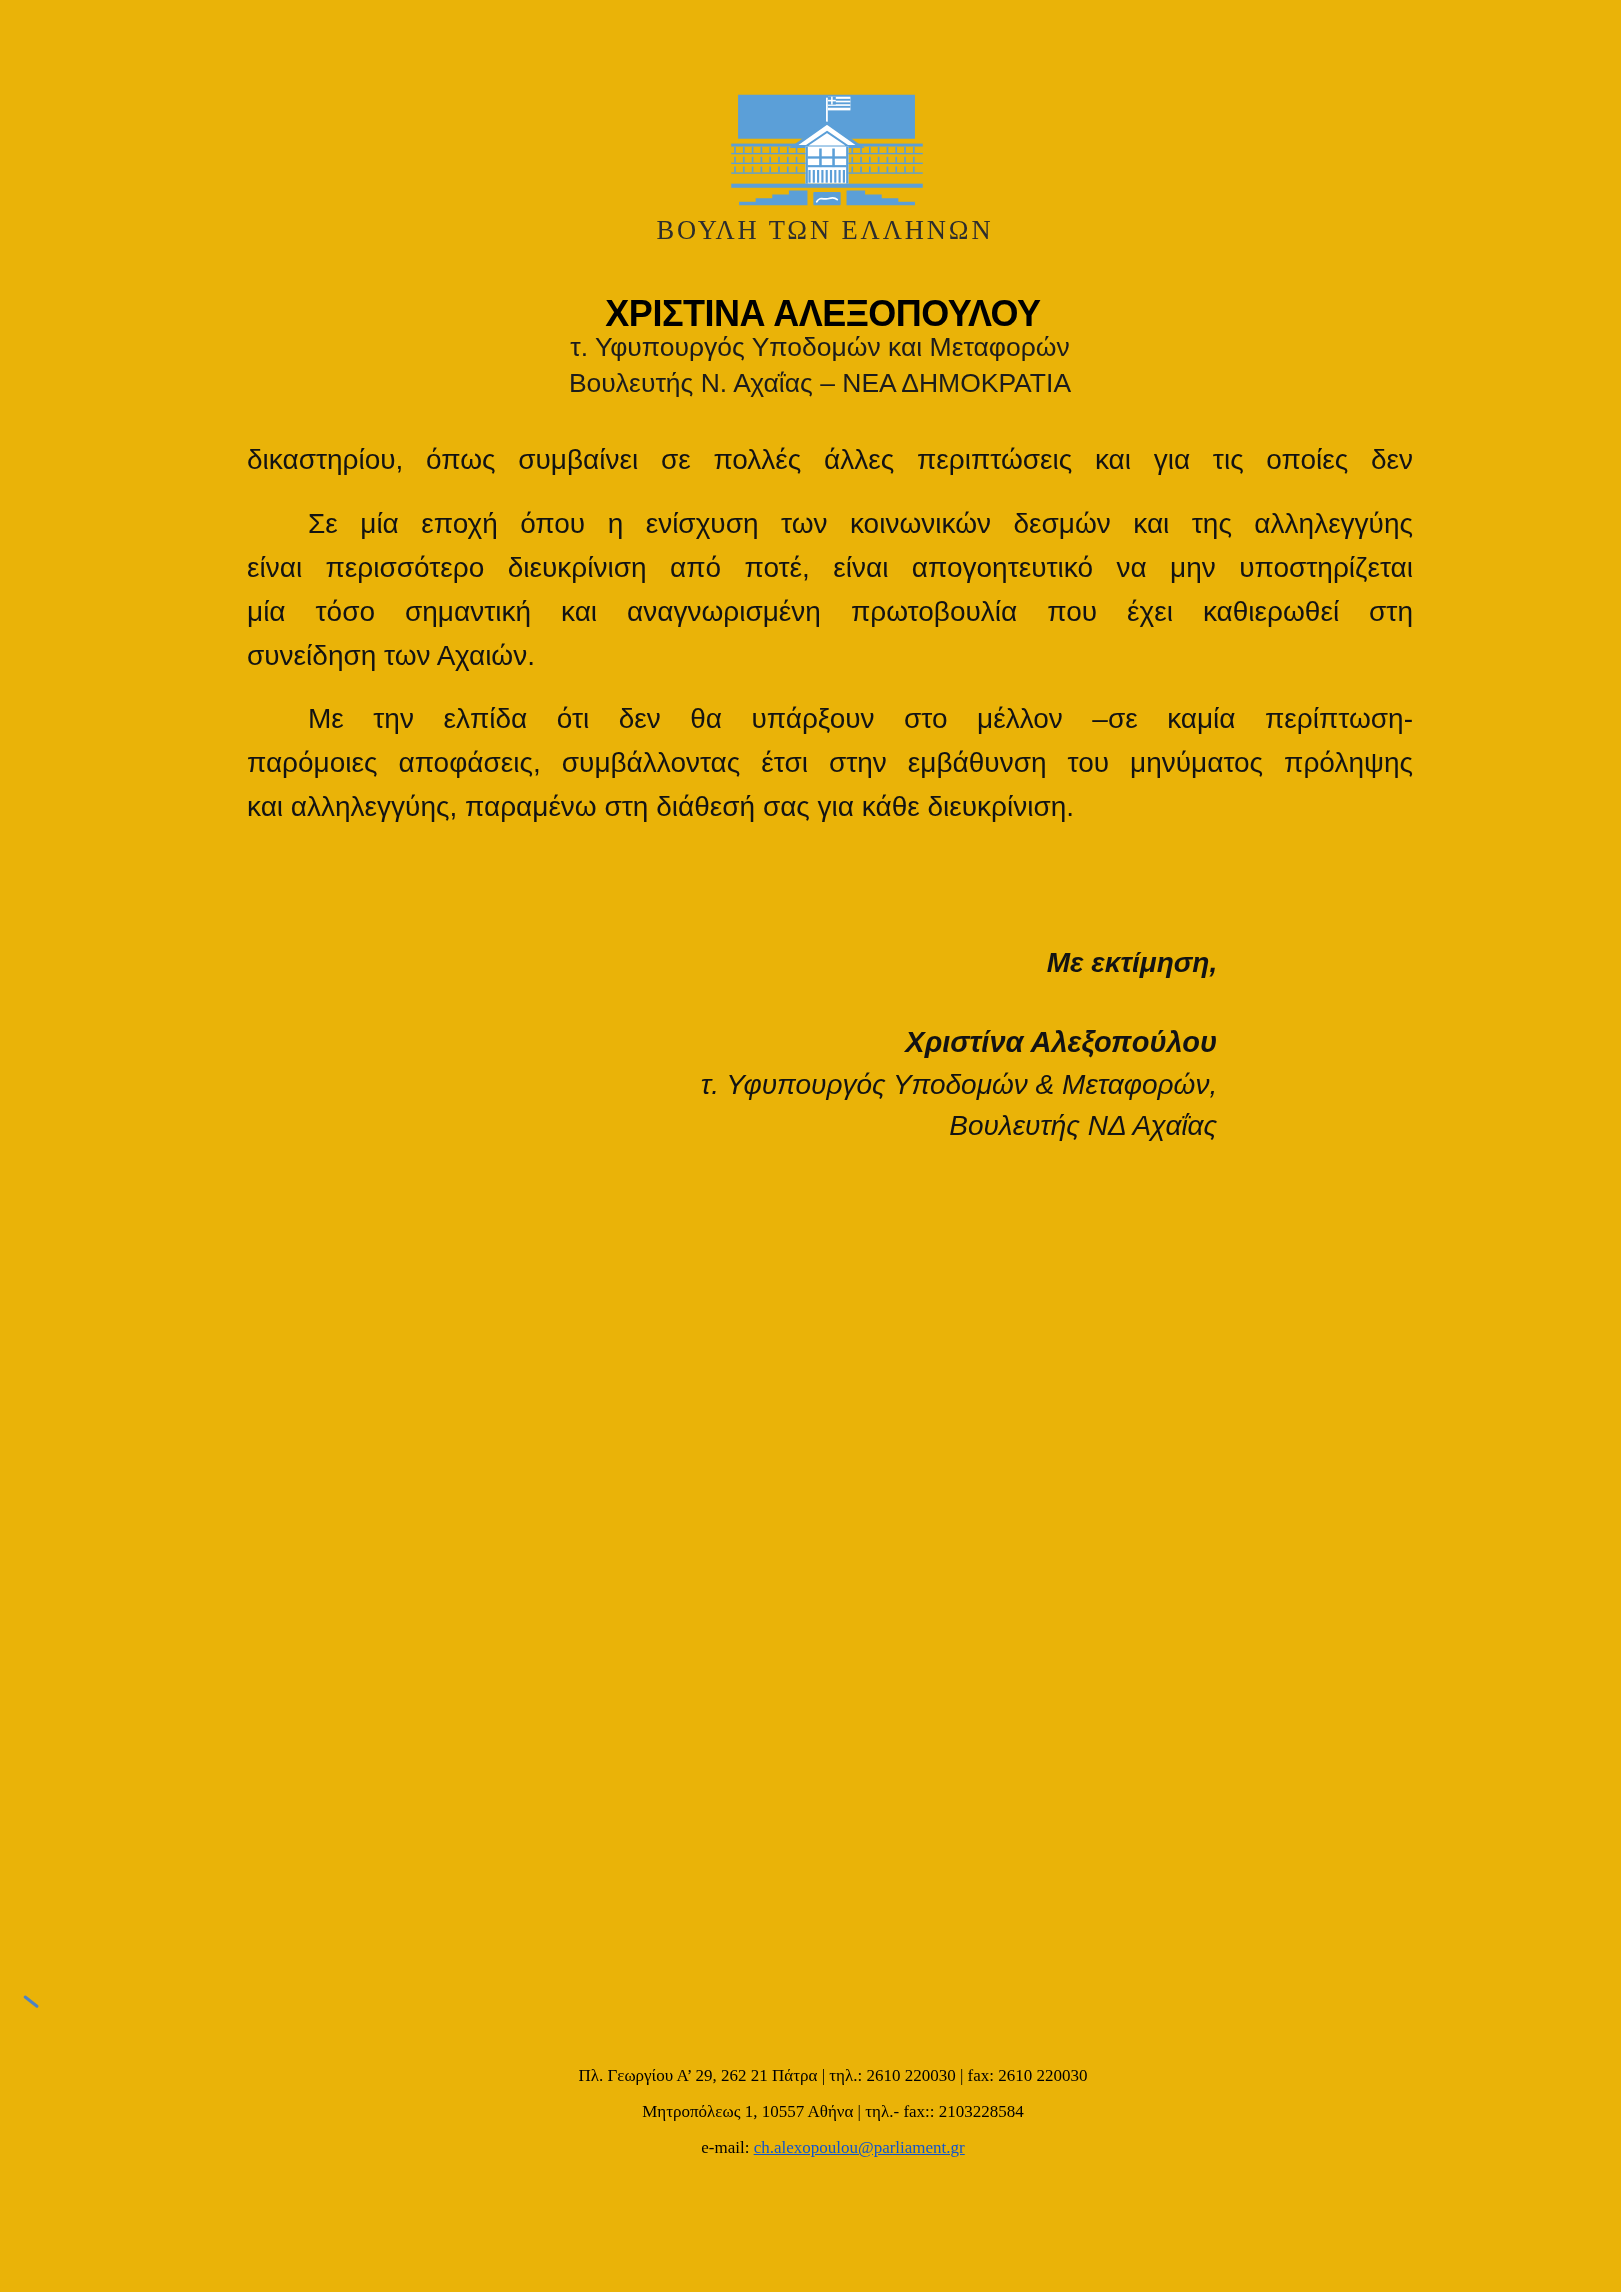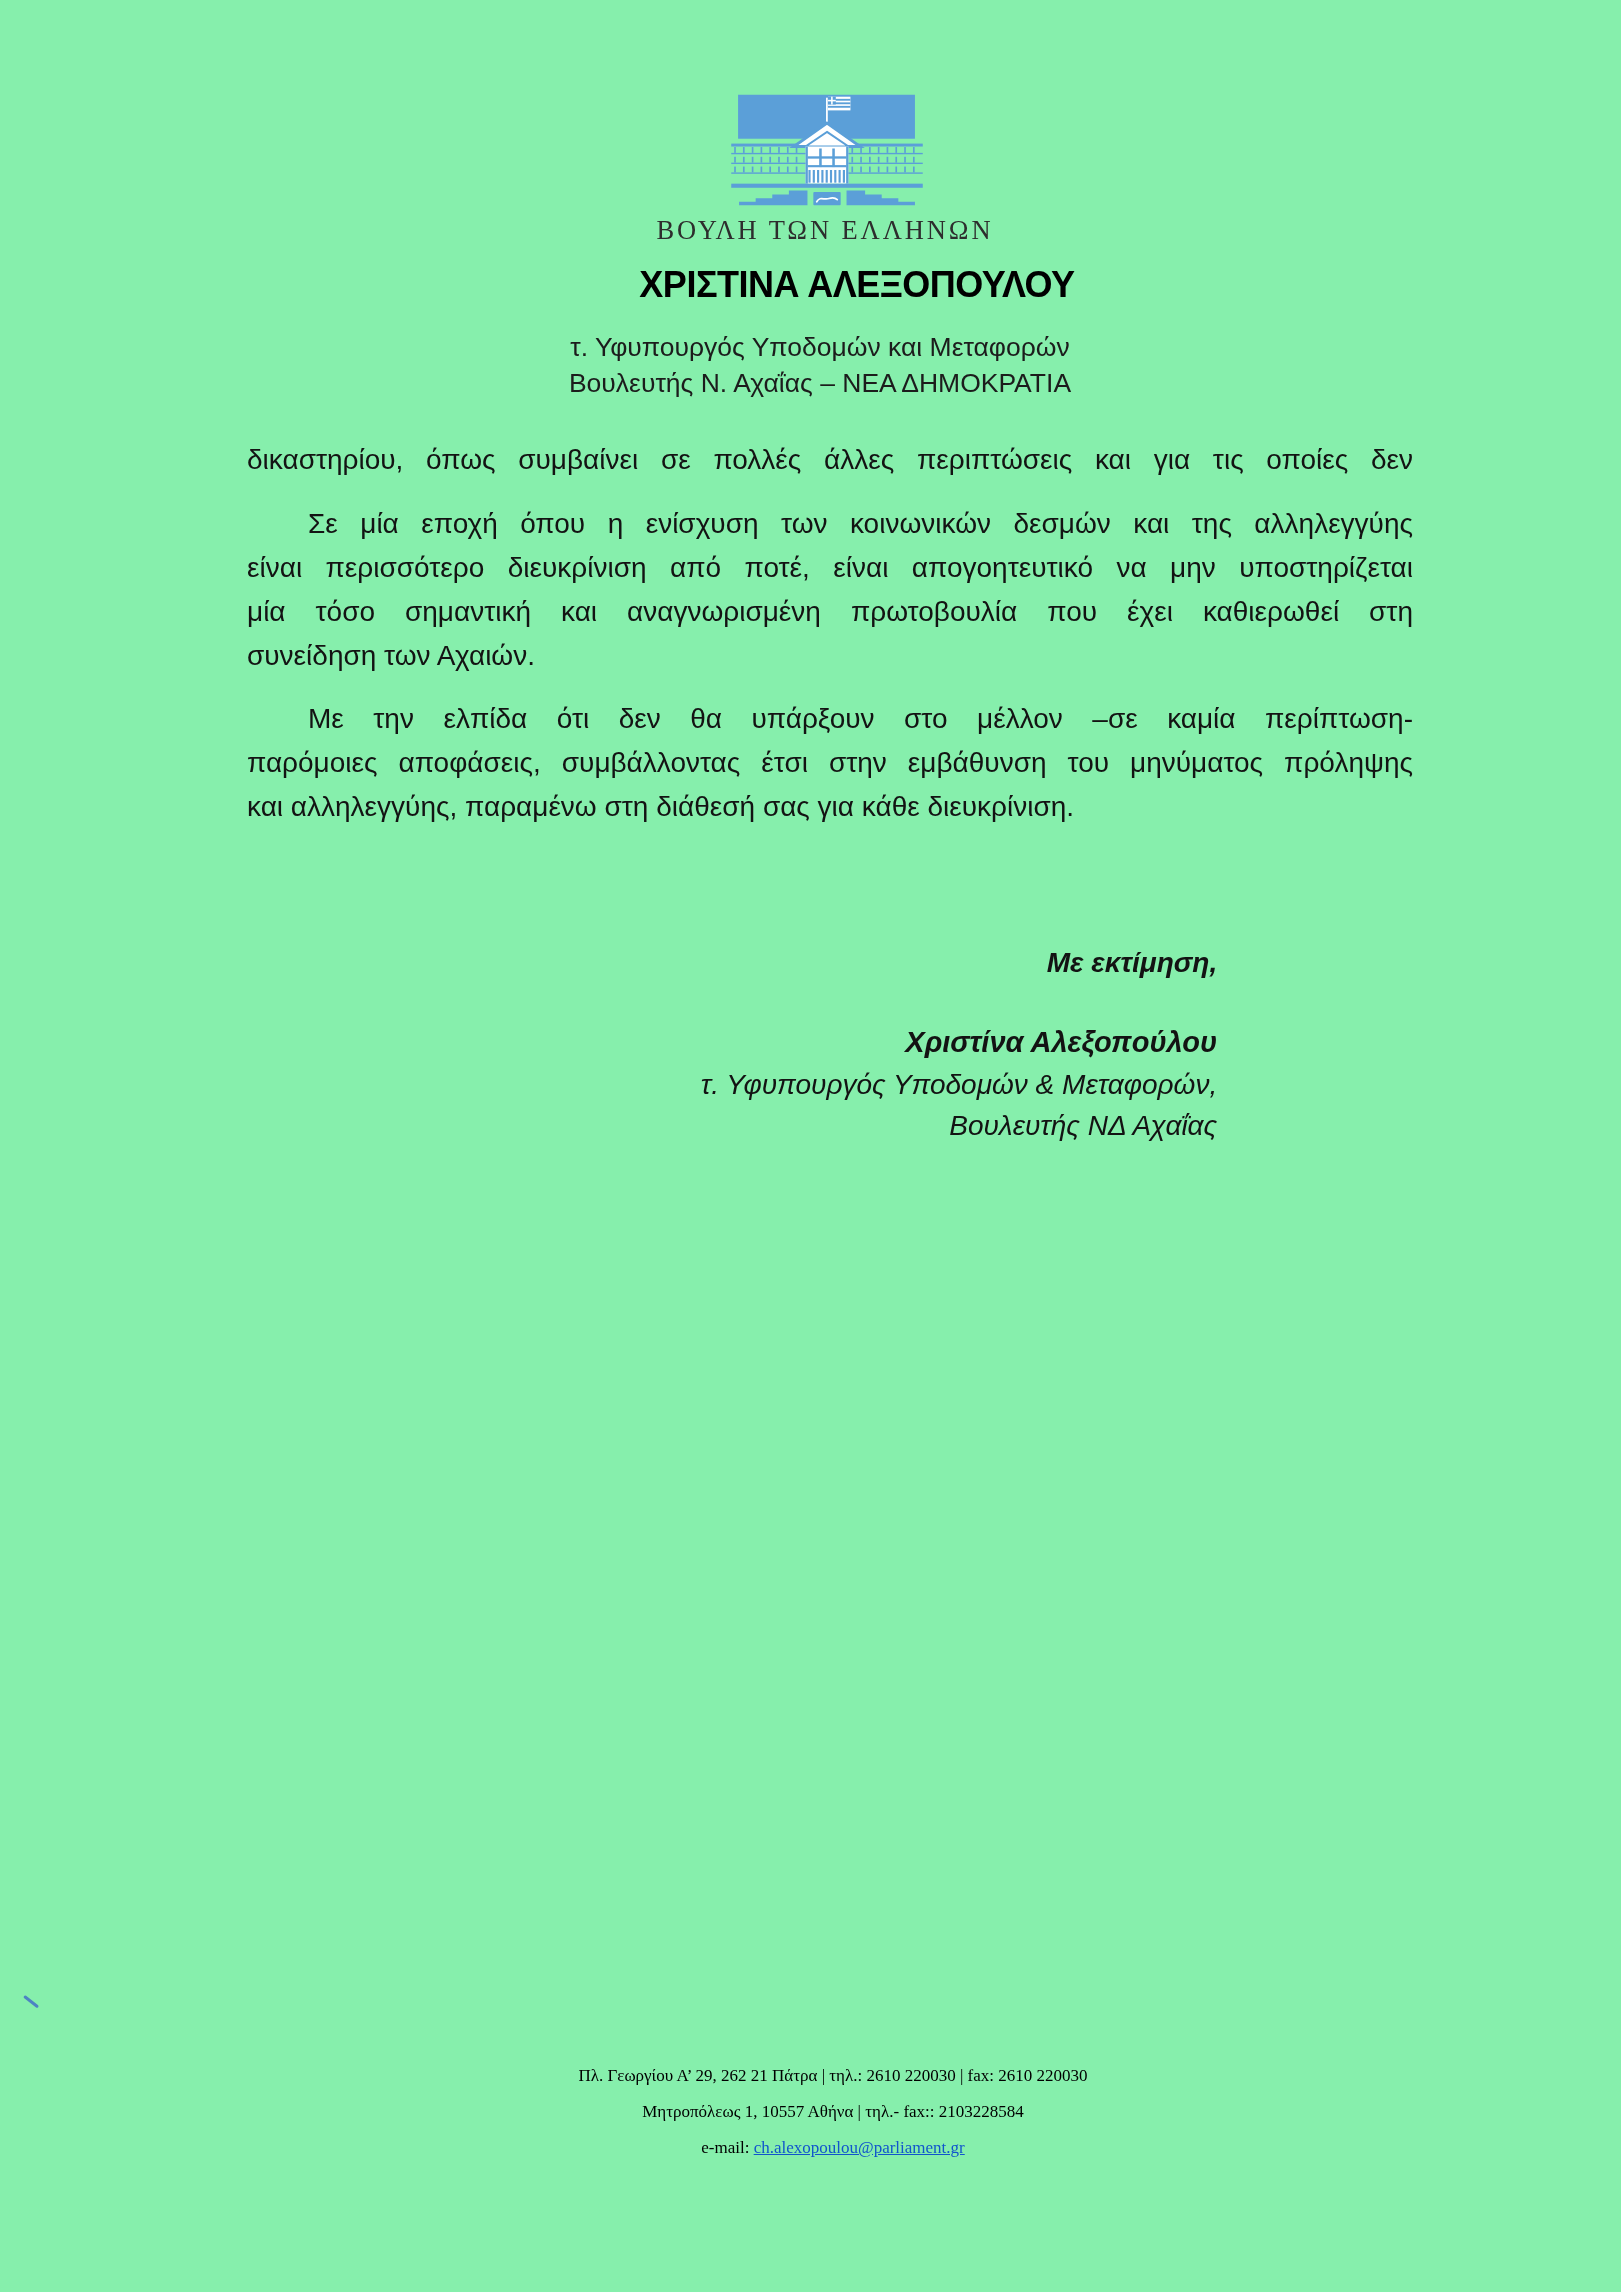--- a/index.html
+++ b/index.html
@@ -6,38 +6,38 @@
     --logo-color:#5b9fd8;
     --link-color:#1155cc;
     --ink:#131313;
   }
   *{margin:0;padding:0;box-sizing:border-box;}
   html,body{background:#888;}
   .page{
     position:relative;
     width:1621px;height:2293px;
     margin:0 auto;
-    background:#86efac;
+    background:#eab308;
     font-family:"Liberation Sans",sans-serif;
     color:var(--ink);
     overflow:hidden;
   }
   
   .logo-wrap{
     position:absolute;left:728px;top:84px;width:198px;height:128px;
     color:var(--logo-color);
   }
   .org-name{
     position:absolute;left:825px;top:215px;transform:translateX(-50%);
     font-family:"Liberation Serif",serif;
     font-size:26.5px;letter-spacing:2.9px;color:#2d2d2d;white-space:nowrap;
   }
   .sender-name{
-    position:absolute;left:823px;top:264px;transform:translateX(-50%);
-    font-size:36px;font-weight:bold;letter-spacing:-0.5px;color:#000;white-space:nowrap;margin-left:34px;
+    position:absolute;left:823px;top:293px;transform:translateX(-50%);
+    font-size:36px;font-weight:bold;letter-spacing:-0.5px;color:#000;white-space:nowrap;
   }
   .sender-role1{
     position:absolute;left:820px;top:332px;transform:translateX(-50%);
     font-size:26.5px;color:#1c1c1c;white-space:nowrap;
   }
   .sender-role2{
     position:absolute;left:820px;top:368px;transform:translateX(-50%);
     font-size:26.5px;color:#1c1c1c;white-space:nowrap;
   }
   

